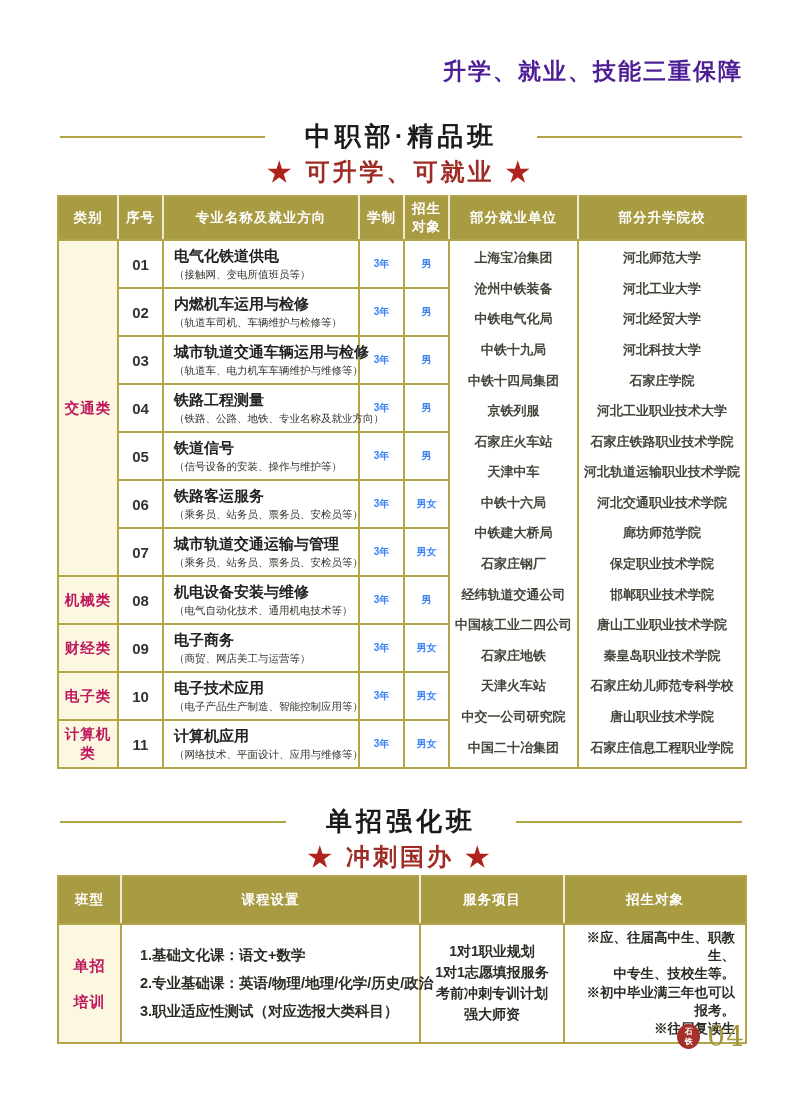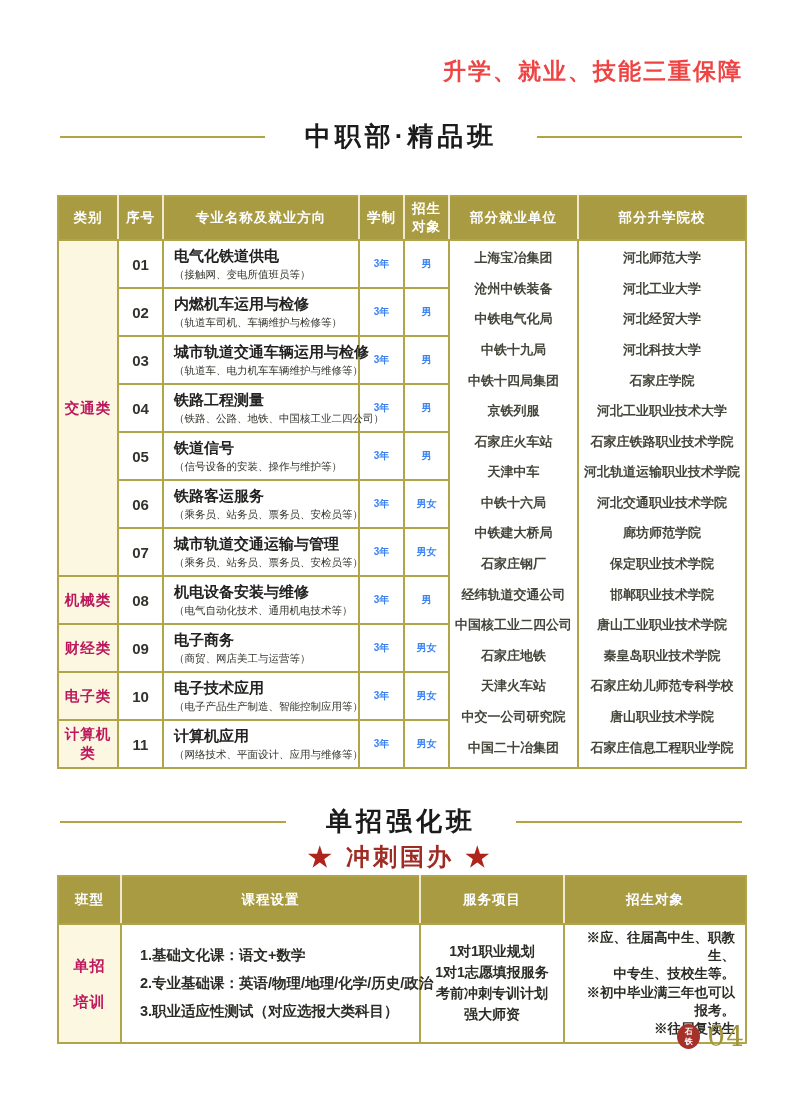--- a/index.html
+++ b/index.html
@@ -8,21 +8,21 @@
     position:relative; width:800px; height:1094px; margin:0 auto;
     background:#ffffff; overflow:hidden;
     font-family:"Liberation Sans", sans-serif;
   }
   .pre { white-space:pre-line; }
 
   
   .slogan {
     position:absolute; top:56px; right:57px;
     font-family:"DejaVu Serif", serif;
-    font-size:23px; font-weight:bold; color:#ef4444; letter-spacing:2px;
+    font-size:23px; font-weight:bold; color:#4c1d95; letter-spacing:2px;
   }
 
   
   .title-row {
     position:absolute; left:60px; right:58px;
     display:flex; align-items:center;
   }
   .title-row .gold-line { flex:1; height:2px; background:#b3a443; }
   .title-row .title-text {
     margin:0 40px; font-size:26px; font-weight:bold; color:#1b1b1b;
@@ -105,20 +105,25 @@
 <div class="page">
 
   <div class="slogan">升学、就业、技能三重保障</div>
 
   <div class="title-row" id="title1">
     <span class="gold-line"></span>
     <span class="title-text">中职部·精品班</span>
     <span class="gold-line"></span>
   </div>
 
+  <div class="subtitle" id="subtitle1">
+    <span class="star">★</span>
+    <span>可升学、可就业</span>
+    <span class="star">★</span>
+  </div>
 
   <table id="main-table">
     <colgroup>
       <col style="width:60px">
         <col style="width:45px">
         <col style="width:196px">
       <col style="width:45px">
         <col style="width:45px">
         <col style="width:129px">
         <col style="width:168px">
@@ -203,21 +208,21 @@
           <div class="mname">城市轨道交通车辆运用与检修</div>
           <div class="mdesc">（轨道车、电力机车车辆维护与维修等）</div>
         </td>
         <td class="yrs">3年</td>
         <td class="gen">男</td>
       </tr>
       <tr>
         <td class="no">04</td>
         <td class="major">
           <div class="mname">铁路工程测量</div>
-          <div class="mdesc">（铁路、公路、地铁、中国核工业二四公司）</div>
+          <div class="mdesc">（铁路、公路、地铁、专业名称及就业方向）</div>
         </td>
         <td class="yrs">3年</td>
         <td class="gen">男</td>
       </tr>
       <tr>
         <td class="no">05</td>
         <td class="major">
           <div class="mname">铁道信号</div>
           <div class="mdesc">（信号设备的安装、操作与维护等）</div>
         </td>

